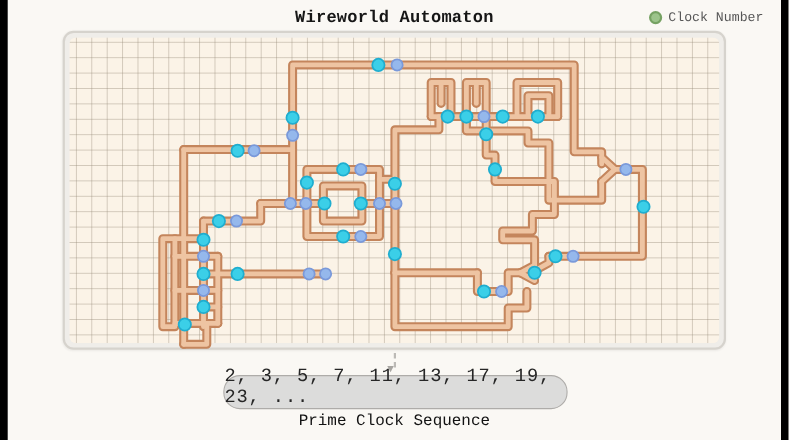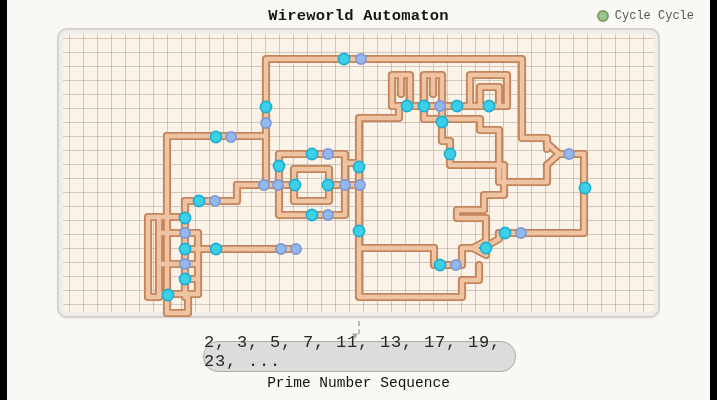--- a/index.html
+++ b/index.html
@@ -34,21 +34,21 @@
 <body>
 
 <div class="stage">
   <div class="letterbox left"></div>
   <div class="letterbox right"></div>
 
   <div class="title">Wireworld Automaton</div>
 
   <div class="legend">
     <span class="dot"></span>
-    <span class="lbl">Cycle Cycle</span>
+    <span class="lbl">Clock Number</span>
   </div>
 
   <div class="panel">
     <div class="gridbg"></div>
     <svg id="circuit" width="603" height="290" viewBox="0 0 603 290">
         <polyline points="207,155 207,29 463,29 463,108 488,108 488,119" fill="none" stroke="#c4855c" stroke-width="8.2" stroke-linecap="round" stroke-linejoin="round"></polyline>
         <polyline points="488,113 500,124 488,135" fill="none" stroke="#c4855c" stroke-width="8.2" stroke-linecap="round" stroke-linejoin="round"></polyline>
         <polyline points="500,124 525,124 525,203 440,203" fill="none" stroke="#c4855c" stroke-width="8.2" stroke-linecap="round" stroke-linejoin="round"></polyline>
         <polyline points="440,203 440,209 429,215" fill="none" stroke="#c4855c" stroke-width="8.2" stroke-linecap="round" stroke-linejoin="round"></polyline>
         <polyline points="414,218 427,211" fill="none" stroke="#c4855c" stroke-width="8.2" stroke-linecap="round" stroke-linejoin="round"></polyline>
@@ -168,14 +168,14 @@
       </svg>
   </div>
 
   <div class="arrow-line"></div>
   <div class="arrow-head">▼</div>
 
   <div class="outbox">
     <span>2, 3, 5, 7, 11, 13, 17, 19, 23, ...</span>
   </div>
 
-  <div class="caption">Prime Number Sequence</div>
+  <div class="caption">Prime Clock Sequence</div>
 </div>
 
 </body></html>

